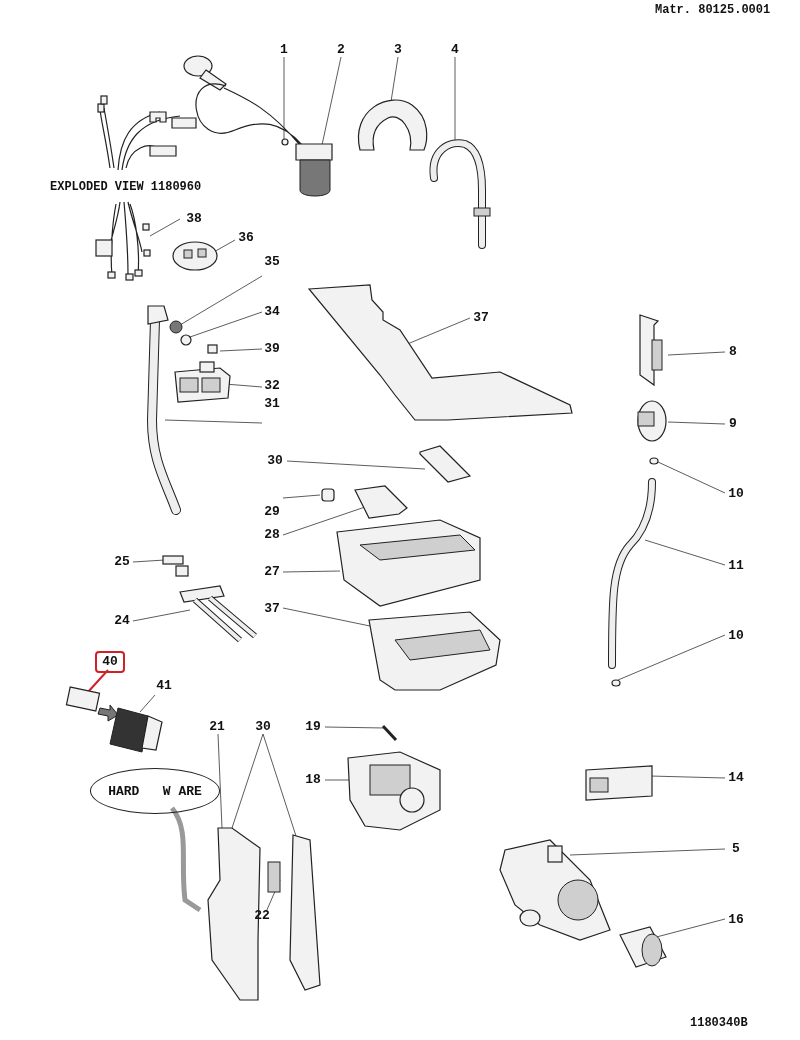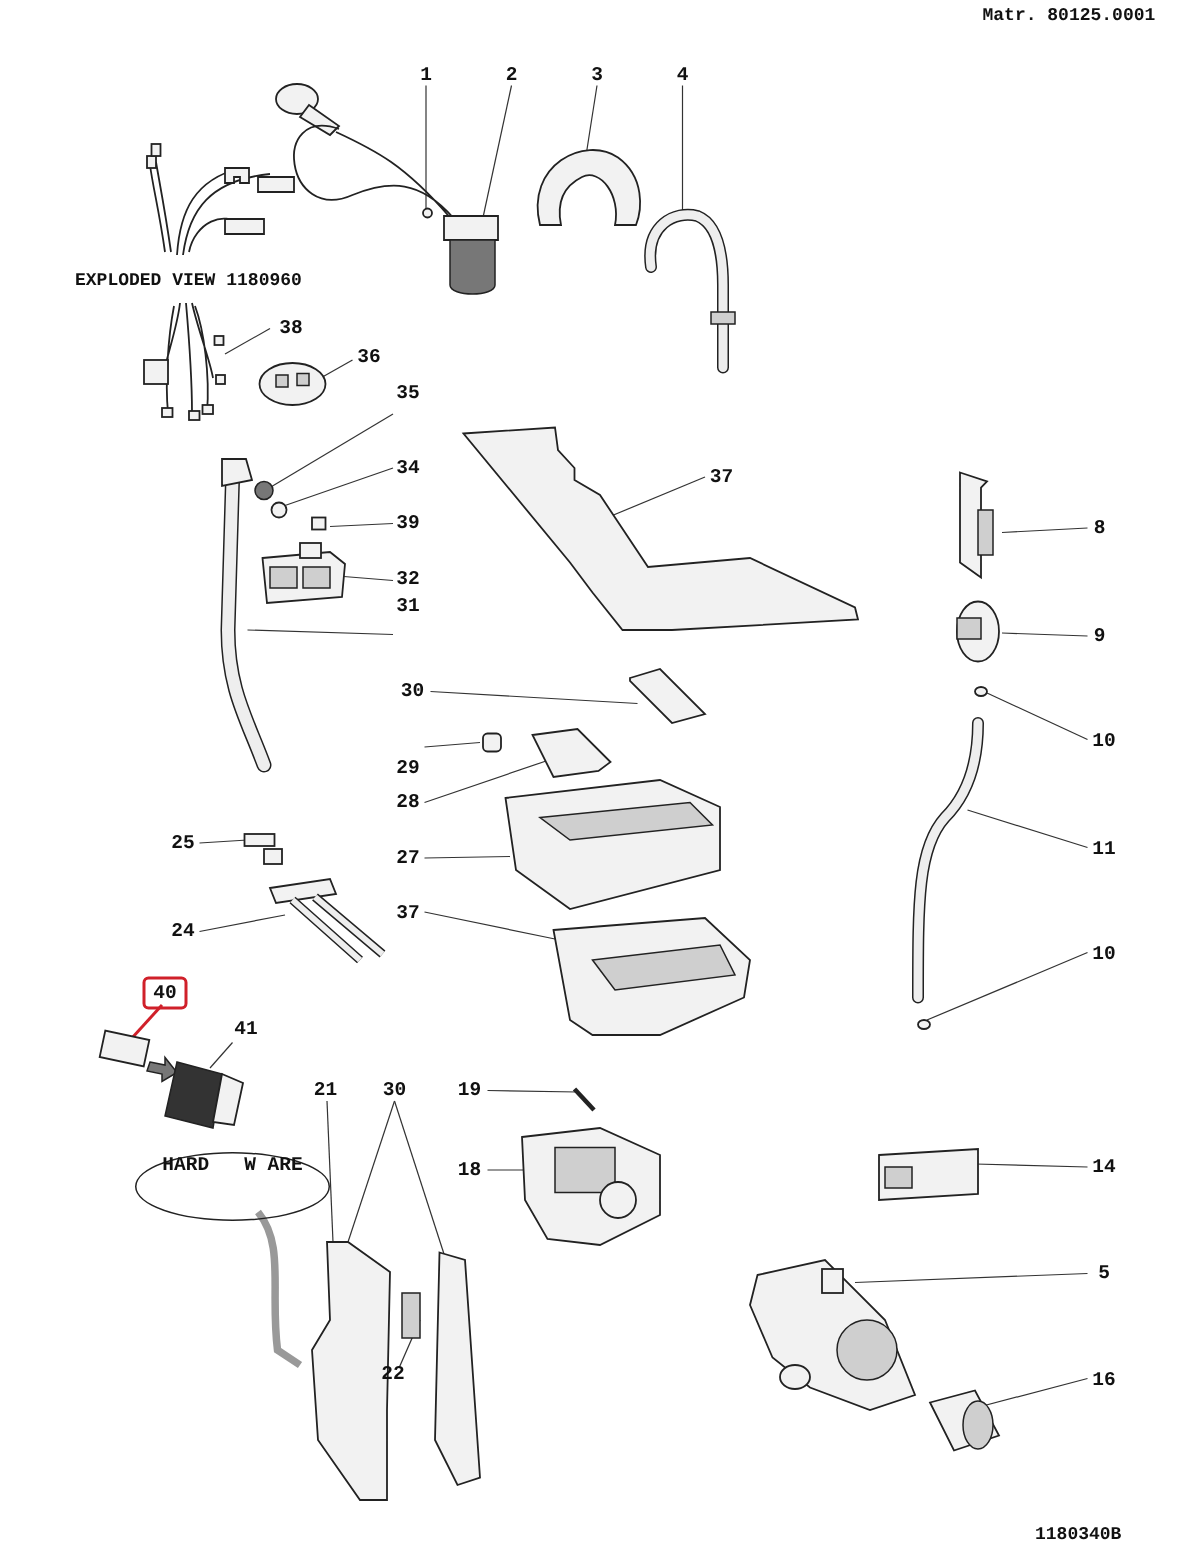--- a/index.html
+++ b/index.html
@@ -6,21 +6,21 @@
   body { width: 800px; height: 1040px; position: relative; overflow: hidden;
          font-family: "Liberation Sans", sans-serif; color: #111; }
   #stage { position: absolute; left: 0; top: 0; width: 800px; height: 1040px; font-family: Liberation Mono, monospace; }
   .lbl { position: absolute; font-weight: bold; font-size: 13px; line-height: 14px;
          transform: translate(-50%, -50%); white-space: nowrap; color: #111; }
   .hdr { position: absolute; font-weight: bold; font-size: 12px; white-space: nowrap; color: #111; }
   .hl-box { position: absolute; border: 2px solid #d0202a; border-radius: 4px; width: 26px; height: 18px;
             transform: translate(-50%, -50%); }
   .hw-oval { position: absolute; left: 90px; top: 768px; width: 130px; height: 46px;
              border: 1.3px solid #222; border-radius: 50%; box-sizing: border-box;
-             display: flex; align-items: flex-start; justify-content: center;
+             display: flex; align-items: center; justify-content: center;
              font-weight: bold; font-size: 13px; white-space: pre; }
   svg .part { fill: #f2f2f2; stroke: #222; stroke-width: 1.2; }
   svg .dark { fill: #777; stroke: #222; stroke-width: 1; }
   svg .mid { fill: #cfcfcf; stroke: #222; stroke-width: 1; }
   svg .wire { fill: none; stroke: #222; stroke-width: 1.2; }
   svg .hose { fill: none; stroke: #222; stroke-width: 8; stroke-linecap: round; }
   svg .hose-in { fill: none; stroke: #eee; stroke-width: 6; stroke-linecap: round; }
   svg .leader { stroke: #333; stroke-width: 0.8; fill: none; }
   svg .redleader { stroke: #d0202a; stroke-width: 2; fill: none; }
 </style>

